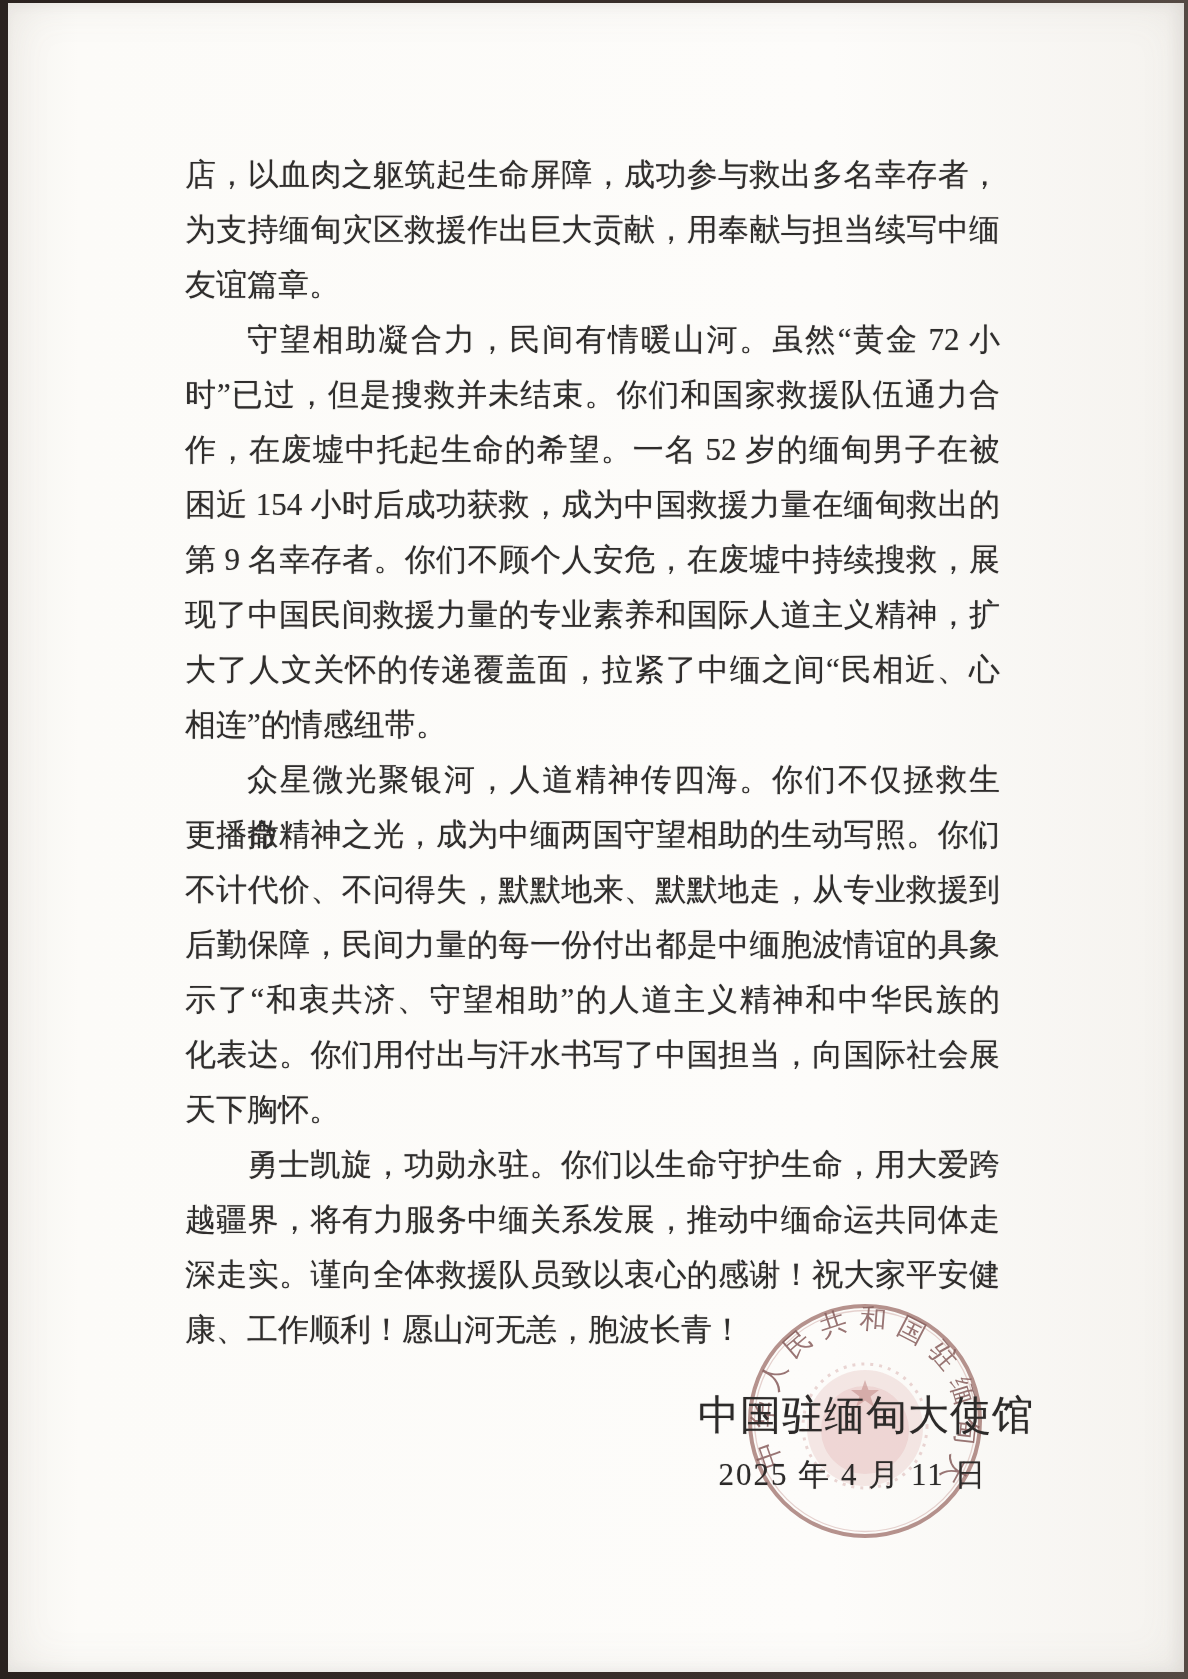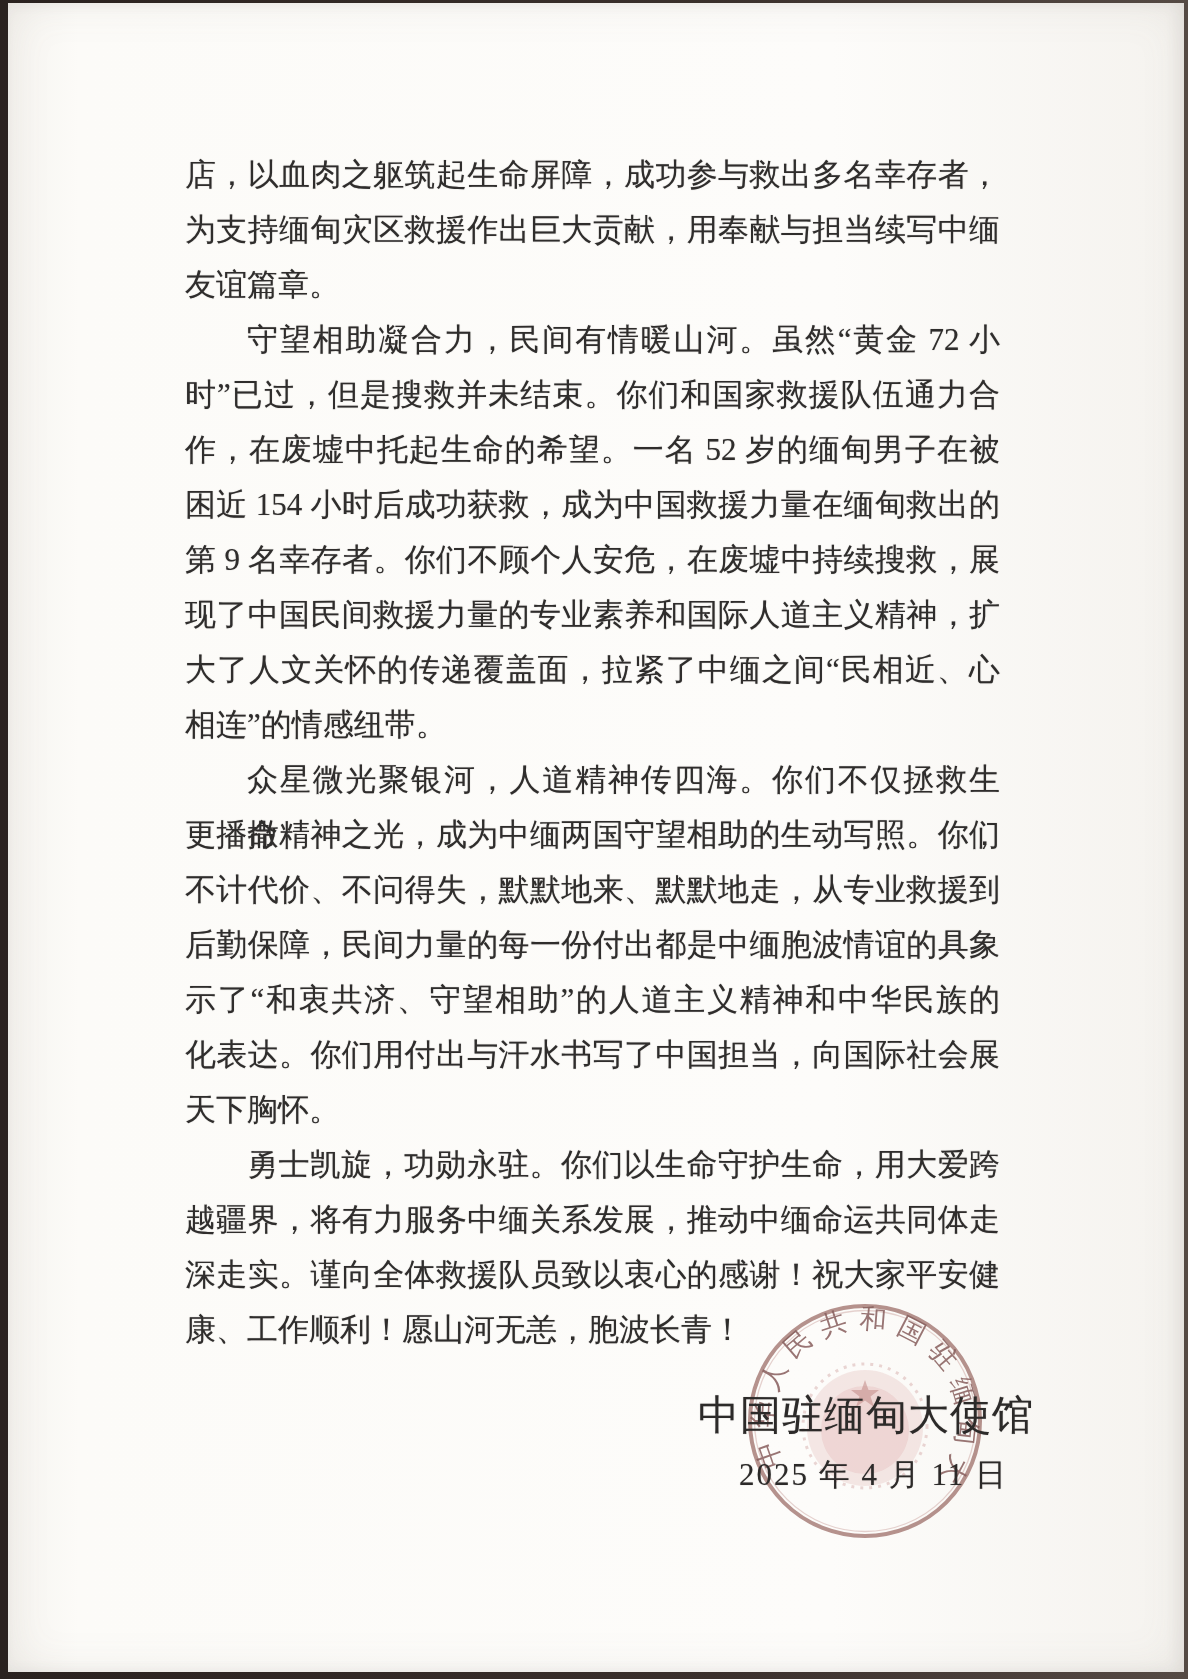--- a/index.html
+++ b/index.html
@@ -40,21 +40,21 @@
   .signature-block{
     position:absolute;left:690px;top:1383px;width:310px;z-index:3;
     color:#2c2a29;text-shadow:0 0 1px rgba(45,42,40,0.4);
   }
   .sig-line{
     height:58px;line-height:58px;font-size:41px;
     text-align:center;letter-spacing:1px;white-space:nowrap;
   }
   .date-line{
     height:58px;line-height:58px;font-size:31px;
-    text-align:right;letter-spacing:2px;white-space:nowrap;margin-top:2px;font-family:Liberation Serif, serif;
+    text-align:center;letter-spacing:2px;white-space:nowrap;margin-top:2px;font-family:Liberation Serif, serif;
   }
   .seal{
     position:absolute;left:732px;top:1293px;width:250px;height:250px;z-index:1;
     opacity:0.92;
   }
 </style>
 </head>
 <body>
 
 <div class="photo-frame">

